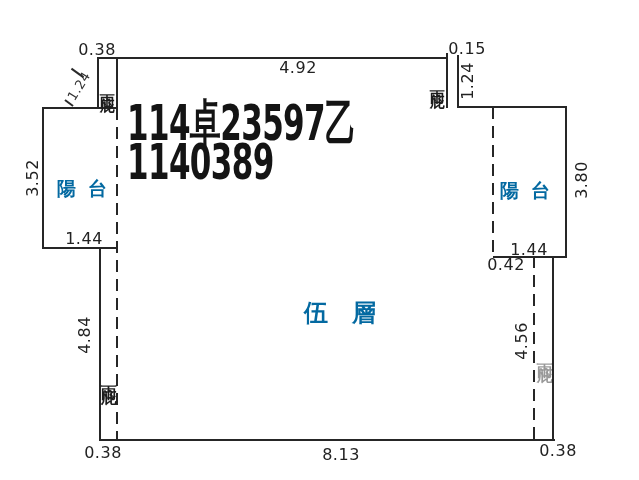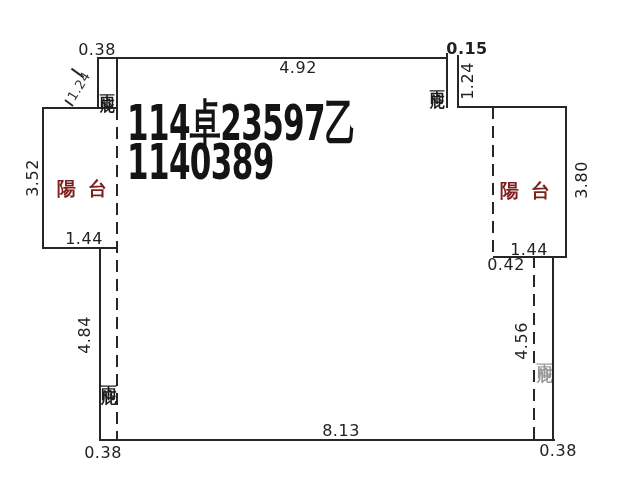--- a/index.html
+++ b/index.html
@@ -20,21 +20,21 @@
   
   .dim{
     position:absolute;font-size:16px;letter-spacing:.5px;
     white-space:nowrap;transform:translate(-50%,-50%);
     color:#222;
   }
   .dim.rot{transform:translate(-50%,-50%) rotate(-90deg);}
   .dim.diag{font-size:13px;transform:translate(-50%,-50%) rotate(-58deg);color:#333;}
   
   .cjk{
-    position:absolute;font-weight:bold;white-space:nowrap;color:#7f1d1d;
+    position:absolute;font-weight:bold;white-space:nowrap;color:#0369a1;
     transform:translate(-50%,-50%);
   }
   .vtext{
     position:absolute;writing-mode:vertical-rl;text-orientation:upright;
     font-weight:bold;white-space:nowrap;color:#1c1c1c;line-height:1.1;
     transform:translate(-50%,-50%);
   }
   .balcony-label{font-size:19px;letter-spacing:12px;}
   .floor-label{font-size:24px;letter-spacing:24px;}
   .canopy-label{font-size:15px;letter-spacing:2px;}
@@ -80,37 +80,38 @@
   <div class="vd" style="left:492px;top:107px;height:151px;"></div>
   <div class="vd" style="left:533px;top:256px;height:185px;"></div>
 
   <div class="title-block">
     <div>114卓23597乙</div>
     <div>1140389</div>
   </div>
 
   <div class="dim" style="left:97px;top:49px;">0.38</div>
   <div class="dim" style="left:298px;top:67px;">4.92</div>
-  <div class="dim" style="left:467px;top:48px;font-weight:bold;">0.15</div>
+  <div class="dim" style="left:467px;top:48px;">0.15</div>
   <div class="dim diag" style="left:79px;top:86px;">1.24</div>
   <div class="stroke" style="left:70px;top:72px;width:15px;transform:rotate(36deg);"></div>
   <div class="stroke" style="left:64px;top:102px;width:10px;transform:rotate(36deg);"></div>
   <div class="dim rot" style="left:467px;top:81px;">1.24</div>
   <div class="dim rot" style="left:32px;top:178px;">3.52</div>
   <div class="dim rot" style="left:581px;top:180px;">3.80</div>
   <div class="dim" style="left:84px;top:238px;">1.44</div>
   <div class="dim" style="left:529px;top:249px;">1.44</div>
   <div class="dim" style="left:506px;top:264px;">0.42</div>
   <div class="dim rot" style="left:84px;top:335px;">4.84</div>
   <div class="dim rot" style="left:521px;top:341px;">4.56</div>
-  <div class="dim" style="left:341px;top:430px;">8.13</div>
+  <div class="dim" style="left:341px;top:454px;">8.13</div>
   <div class="dim" style="left:103px;top:452px;">0.38</div>
   <div class="dim" style="left:558px;top:450px;">0.38</div>
 
   <div class="vtext canopy-label" style="left:107px;top:84px;">雨庇</div>
   <div class="vtext canopy-label" style="left:437px;top:80px;">雨庇</div>
   <div class="vtext canopy-label big" style="left:109px;top:375px;">雨庇</div>
   <div class="vtext canopy-label big faint" style="left:545px;top:353px;">雨庇</div>
   <div class="cjk balcony-label" style="left:88px;top:189px;">陽台</div>
   <div class="cjk balcony-label" style="left:531px;top:191px;">陽台</div>
+  <div class="cjk floor-label" style="left:352px;top:313px;">伍層</div>
 
 
 </div>
 
 </body></html>

